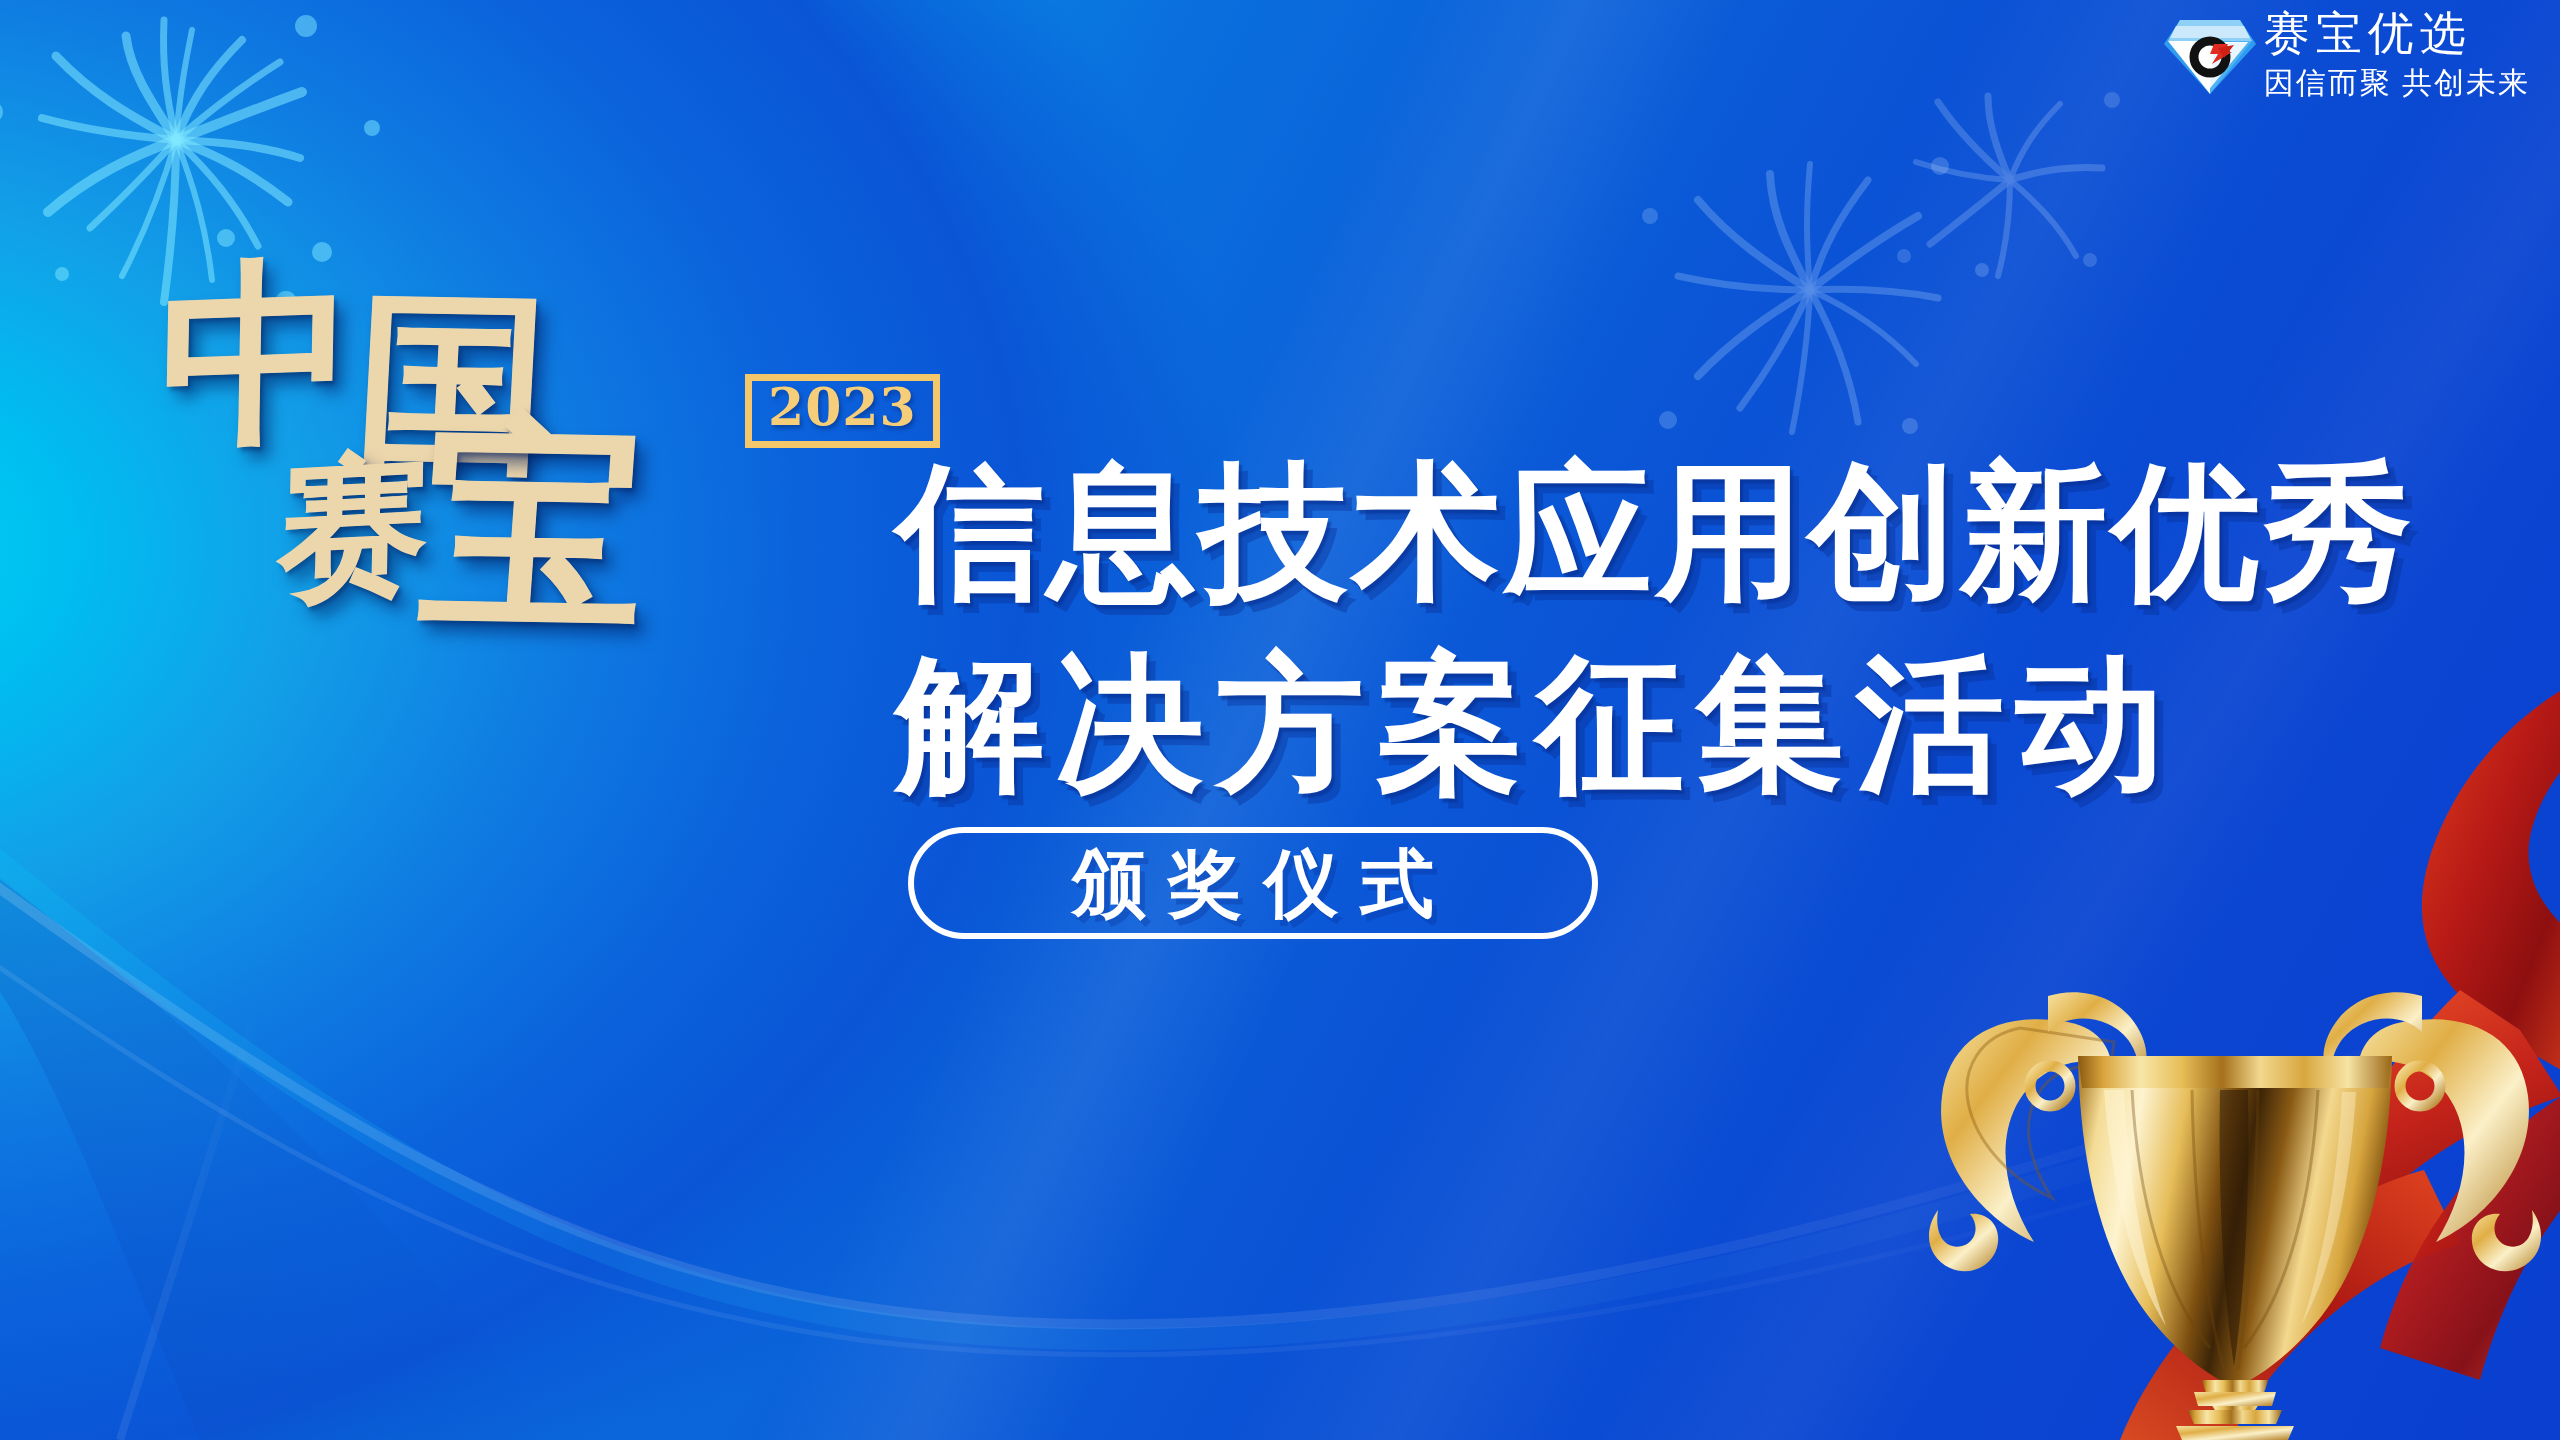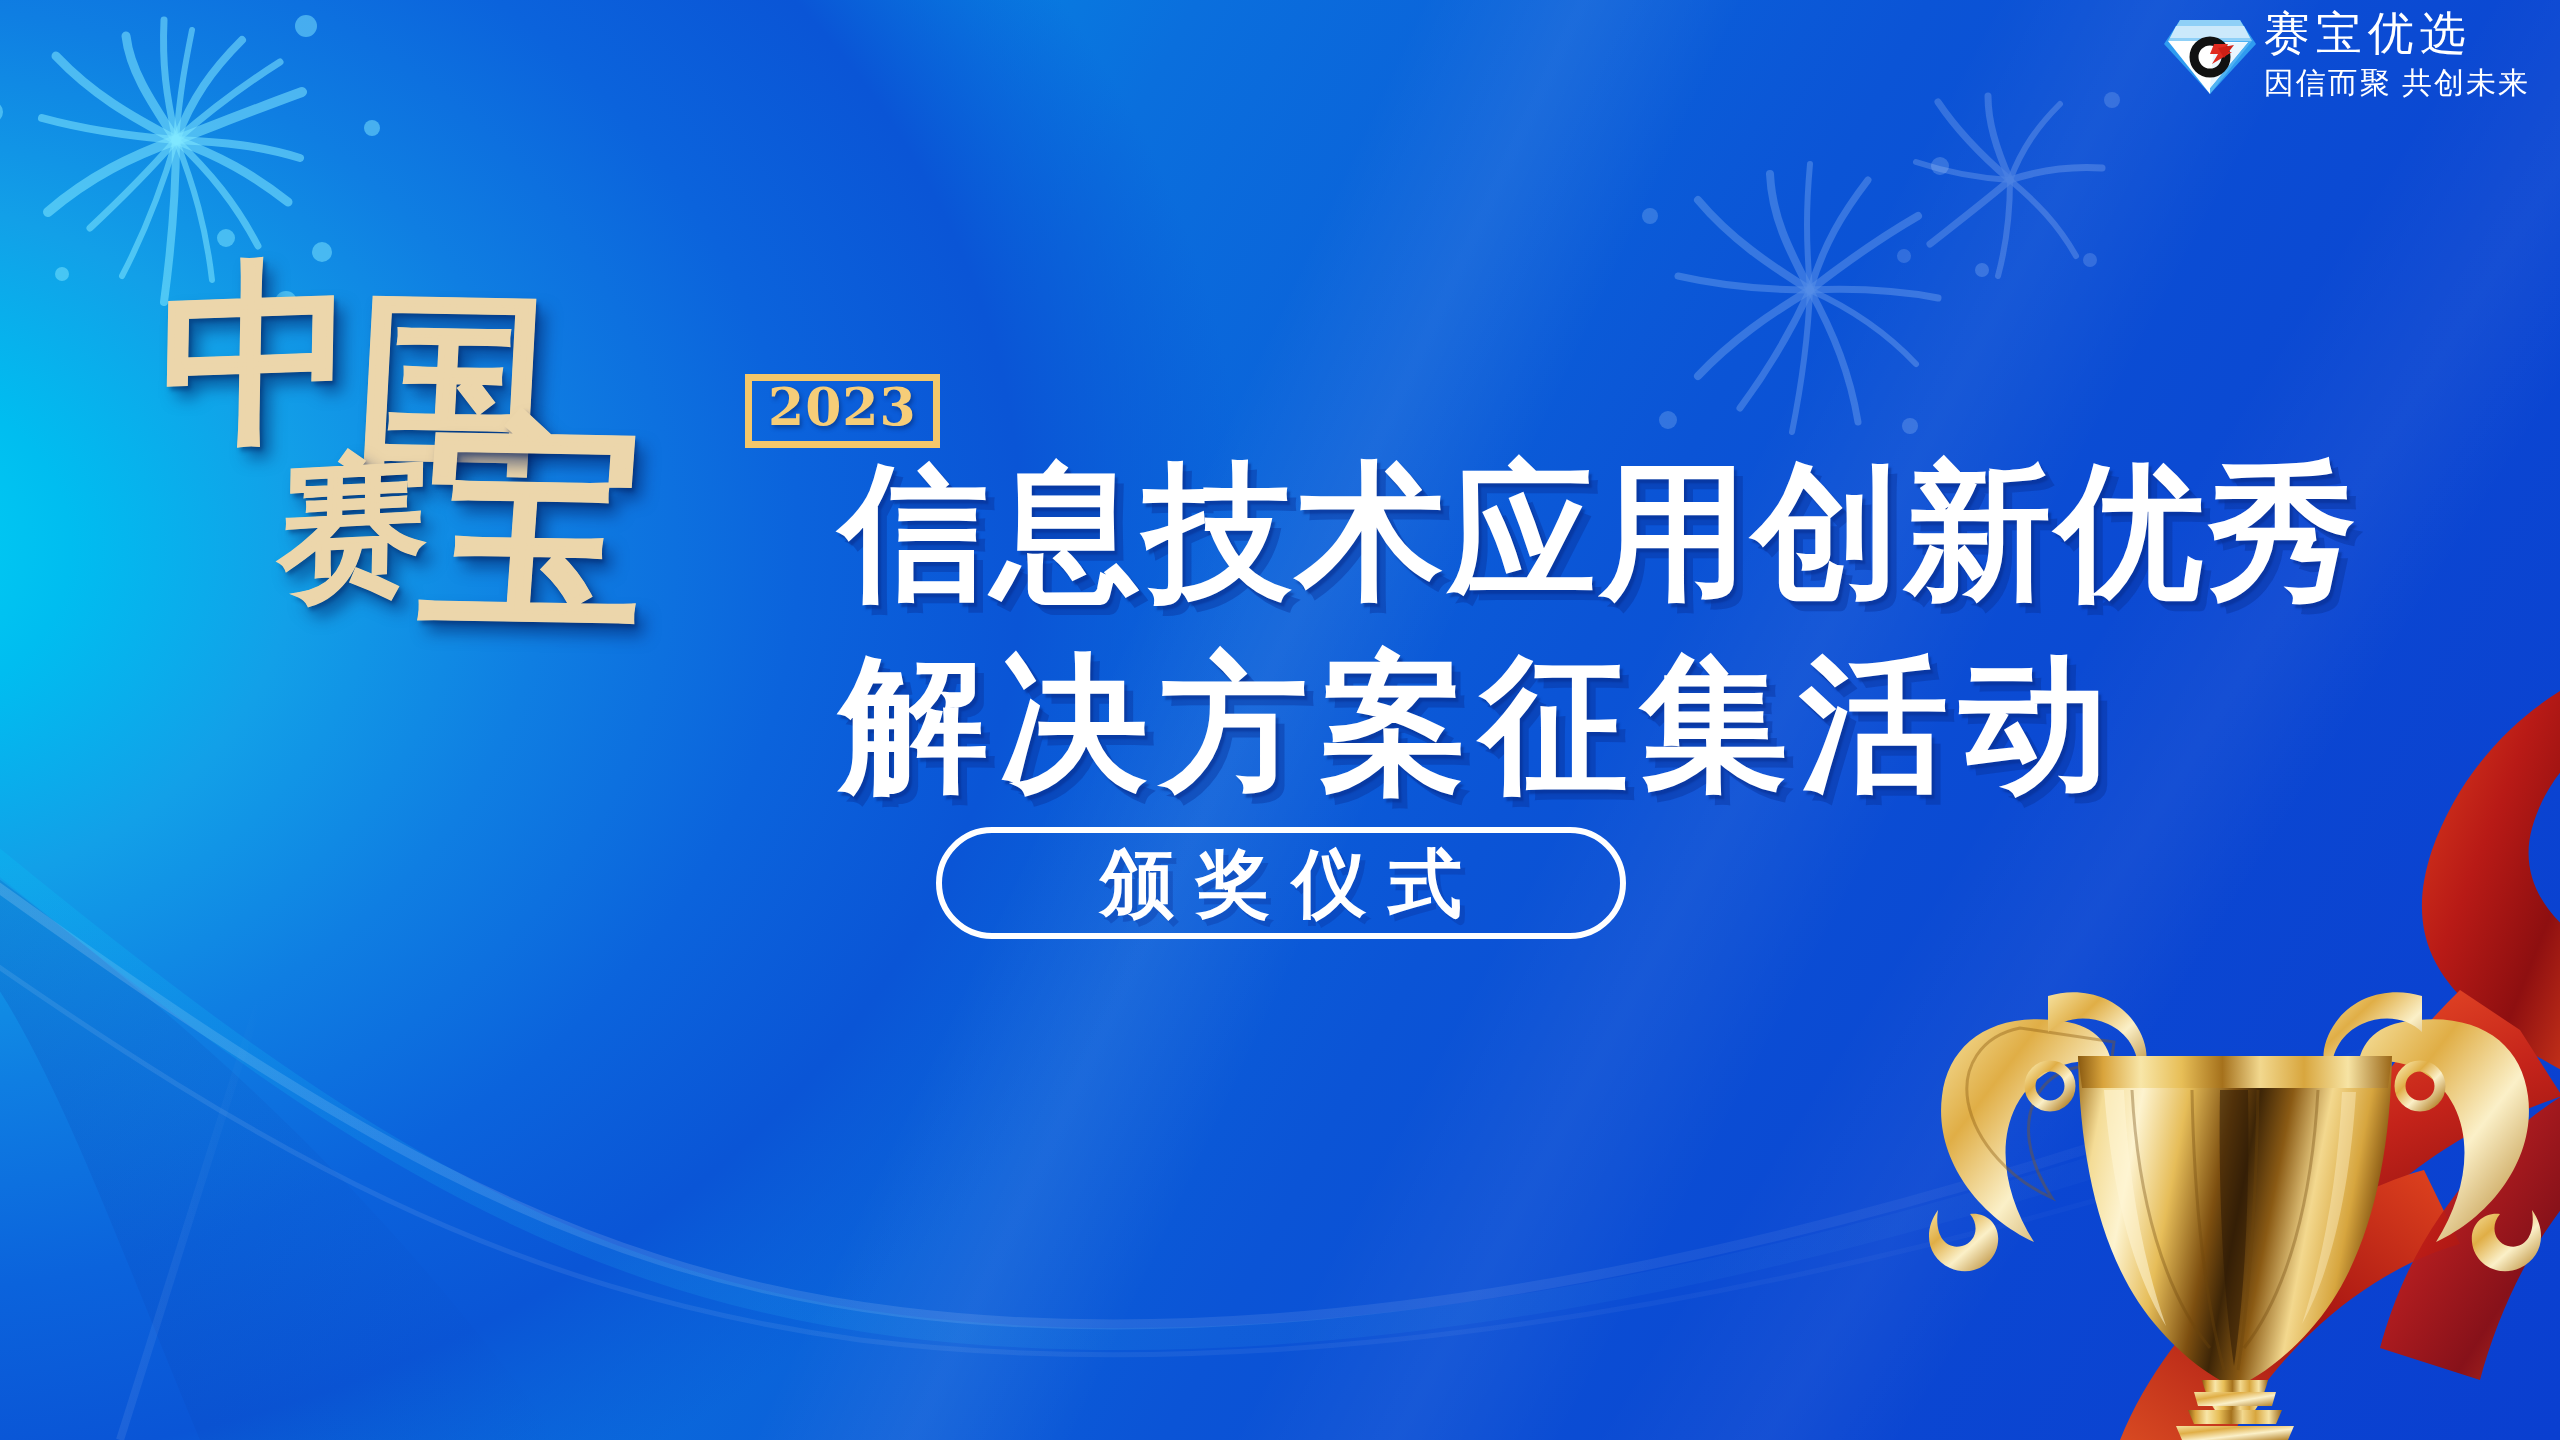--- a/index.html
+++ b/index.html
@@ -69,36 +69,36 @@
     border:7px solid #f4c76a;
     padding:0 16px 8px 16px;
     color:#f6cd78;
     font-size:52px; font-weight:700; letter-spacing:1px;
     font-family:"DejaVu Serif","Liberation Serif",serif;
     line-height:1;
     text-shadow:2px 3px 4px rgba(3,30,96,.45);
   }
 
   
-  .headline { position:absolute; left:840px; top:436px; }
+  .headline { position:absolute; left:896px; top:436px; }
   .hl-line {
     color:#ffffff;
     font-size:148px;
     font-weight:700;
     letter-spacing:4px;
     line-height:1.3;
     font-family:"DejaVu Sans","Liberation Sans",sans-serif;
     text-shadow: 9px 10px 0 rgba(8,48,150,.40), 3px 4px 2px rgba(6,40,130,.5);
     white-space:nowrap;
   }
   .hl-line.second { letter-spacing:12px; }
 
   
   .pill {
-    position:absolute; left:936px; top:827px;
+    position:absolute; left:908px; top:827px;
     width:690px; height:112px;
     border:6px solid #ffffff;
     border-radius:56px;
     display:flex; align-items:center; justify-content:center;
   }
   .pill-text {
     color:#ffffff; font-size:74px; font-weight:700; letter-spacing:22px;
     font-family:"DejaVu Sans","Liberation Sans",sans-serif;
     text-indent:22px;
     text-shadow:5px 6px 0 rgba(8,48,150,.32);

